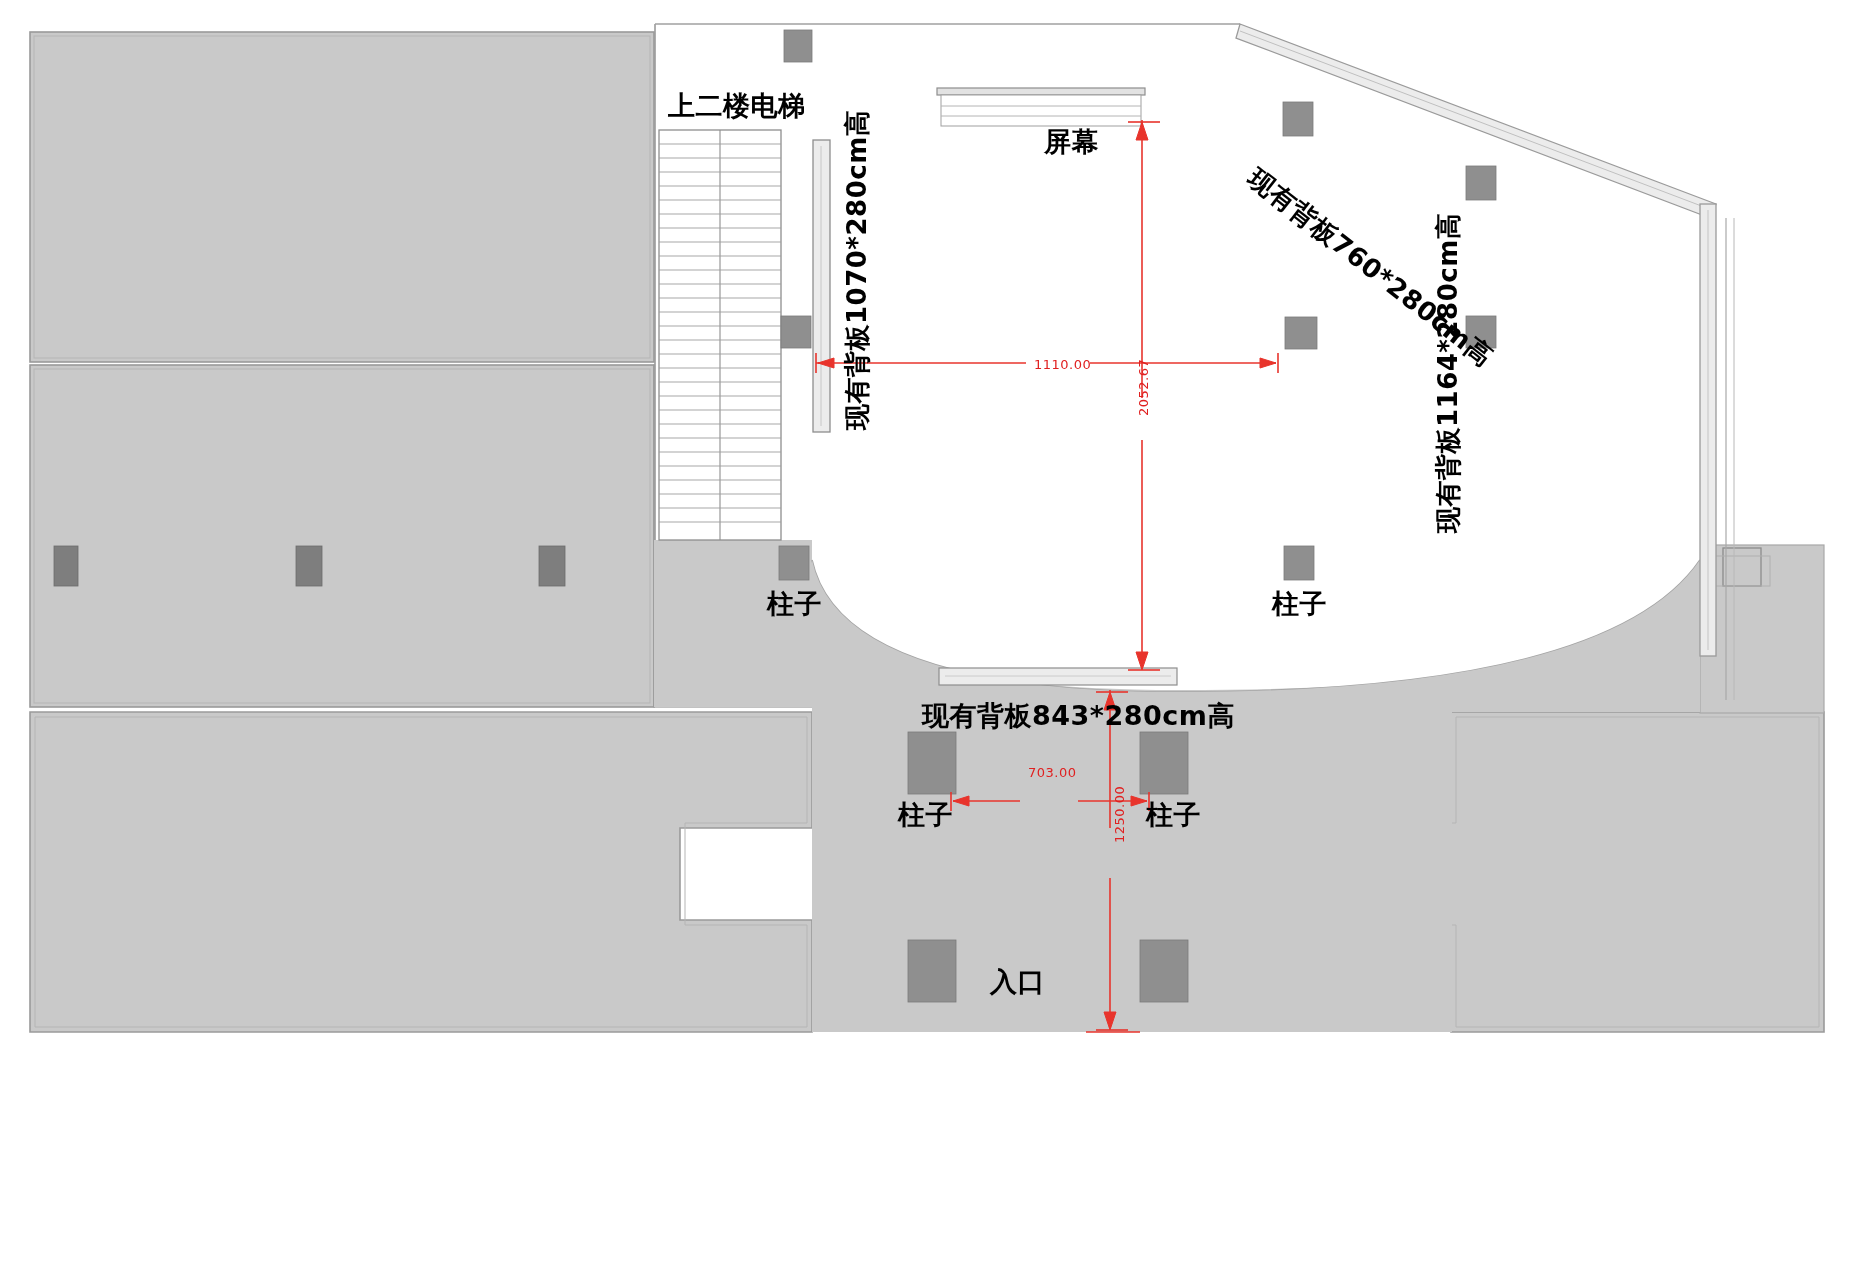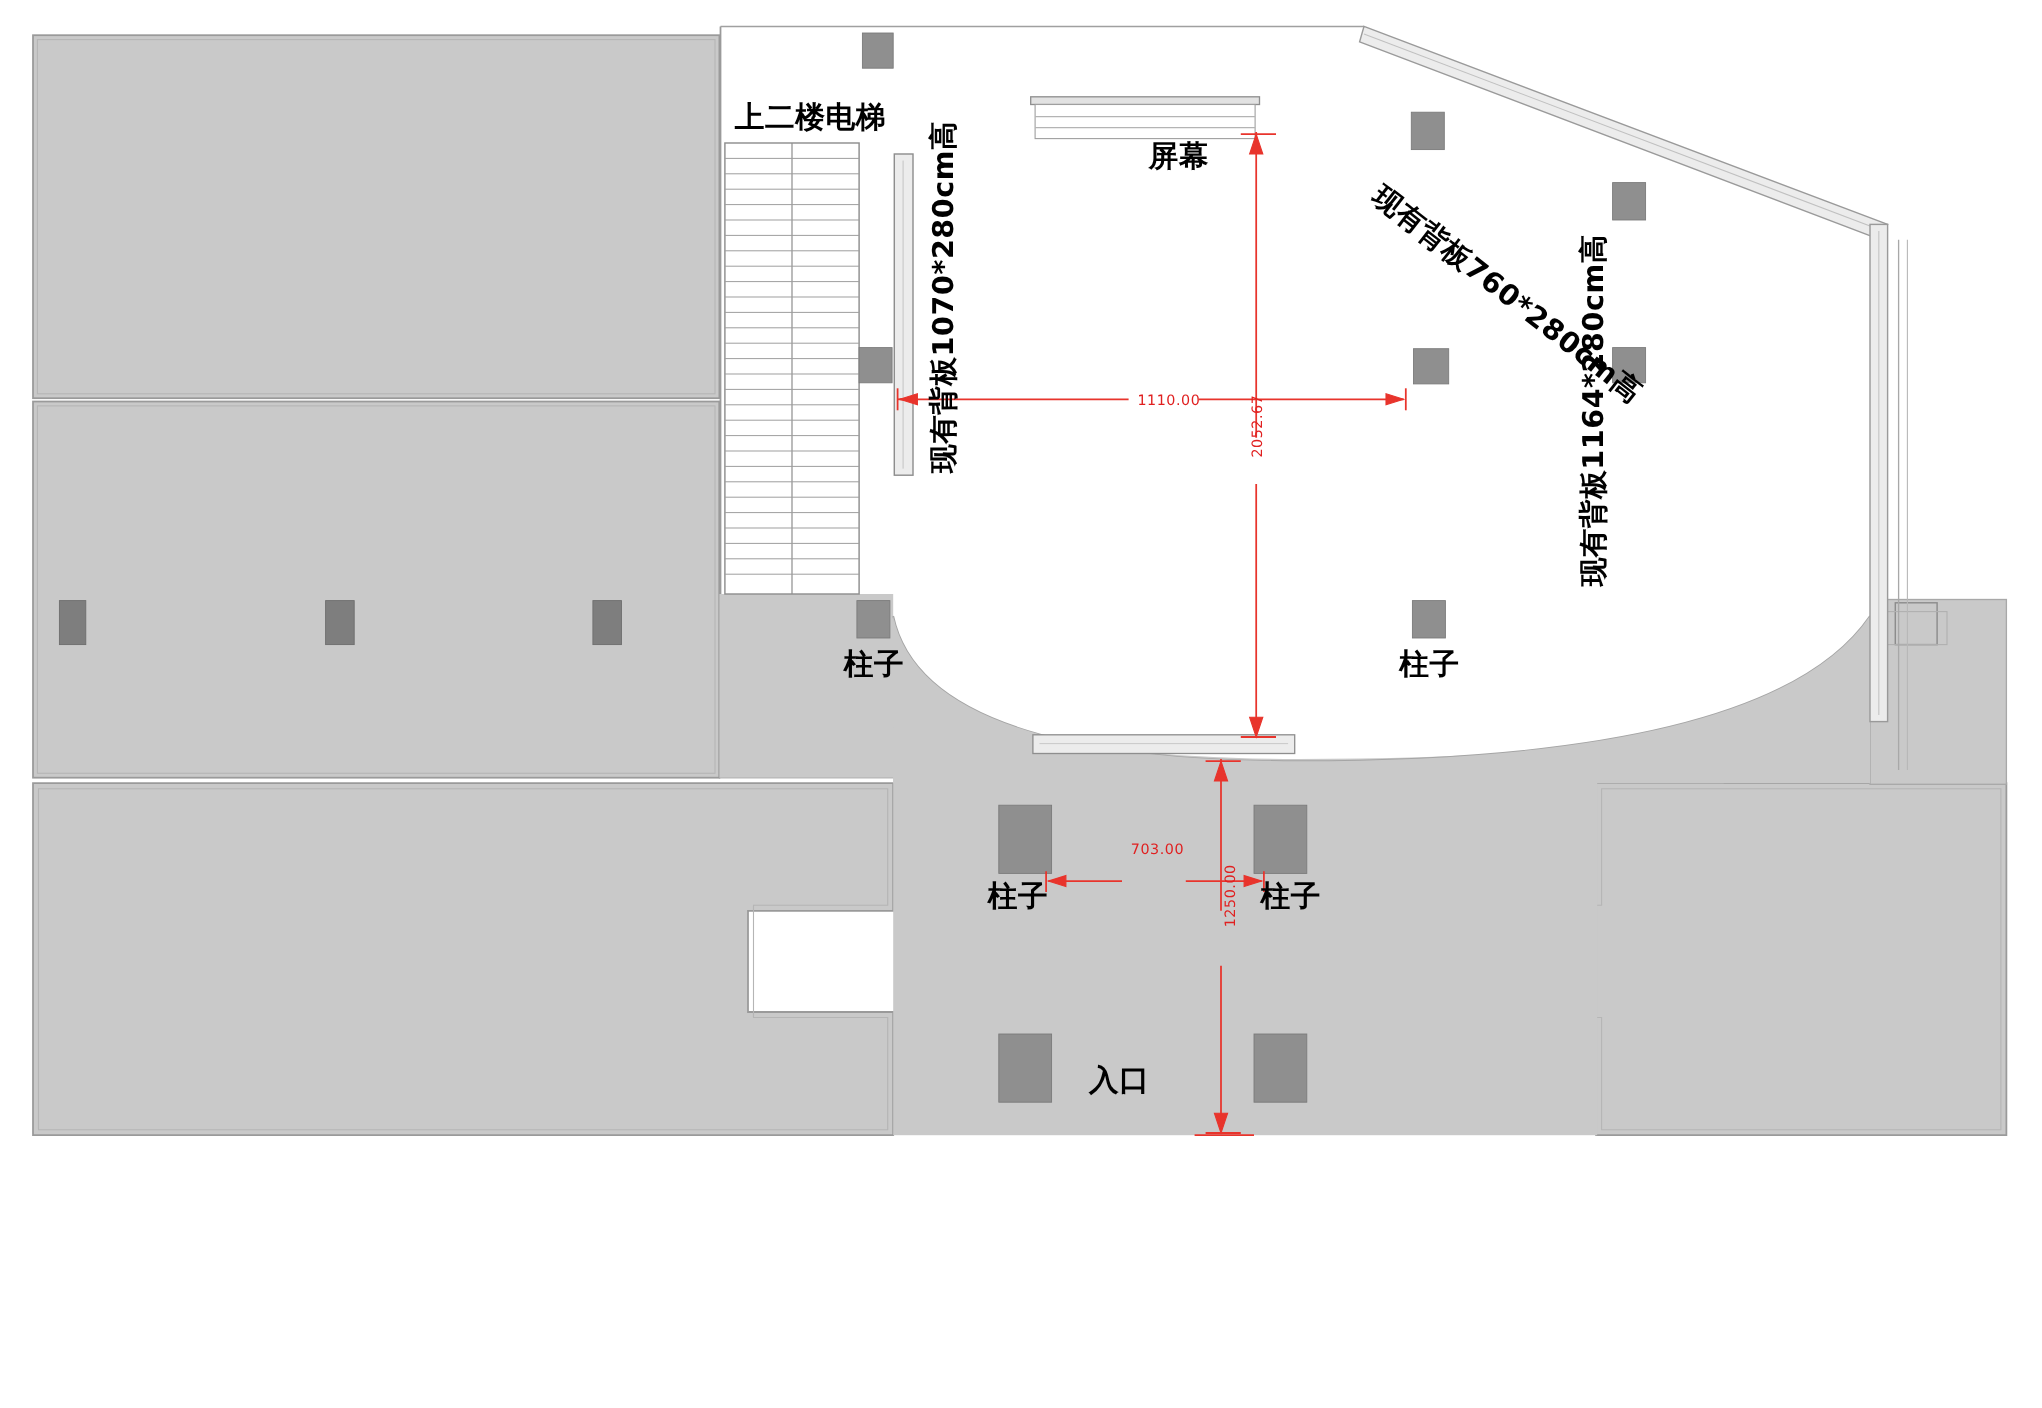--- a/index.html
+++ b/index.html
@@ -218,20 +218,21 @@
   <div class="lbl lbl-lg" style="left:1008px;top:124px;margin-left:36px;">屏幕</div>
 
   <div class="lbl lbl-md rotD" style="left:1262px;top:161px;transform:rotate(38deg);">现有背板760*280cm高</div>
 
   <div class="lbl lbl-md rot90" style="left:1431px;top:533px;">现有背板1164*280cm高</div>
 
   <div class="lbl lbl-lg" style="left:767px;top:586px;">柱子</div>
 
   <div class="lbl lbl-lg" style="left:1272px;top:586px;">柱子</div>
 
+  <div class="lbl lbl-lg" style="left:922px;top:698px;">现有背板843*280cm高</div>
 
   <div class="lbl lbl-lg" style="left:898px;top:797px;">柱子</div>
 
   <div class="lbl lbl-lg" style="left:1146px;top:797px;">柱子</div>
 
   <div class="lbl lbl-lg" style="left:990px;top:964px;">入口</div>
 
   <div class="dim" style="left:1034px;top:357px;">1110.00</div>
 
   <div class="dim rot90" style="left:1136px;top:416px;">2052.67</div>

